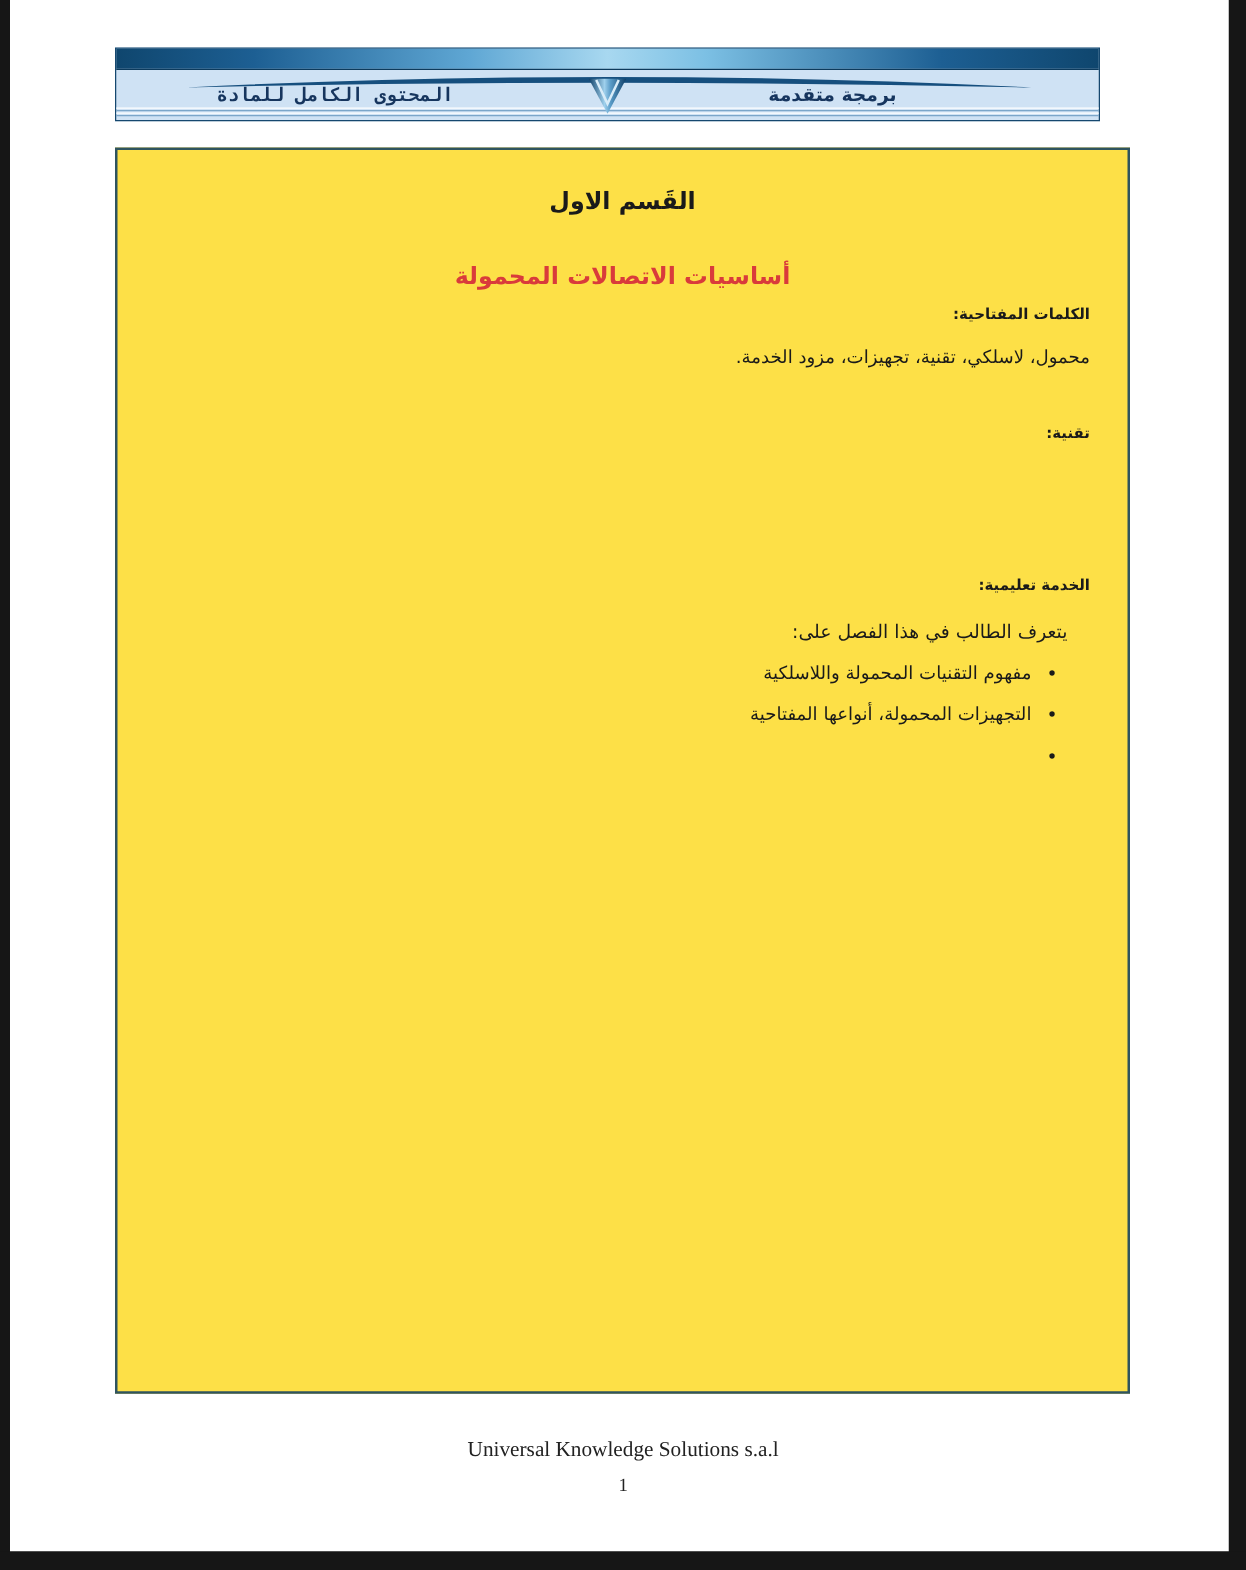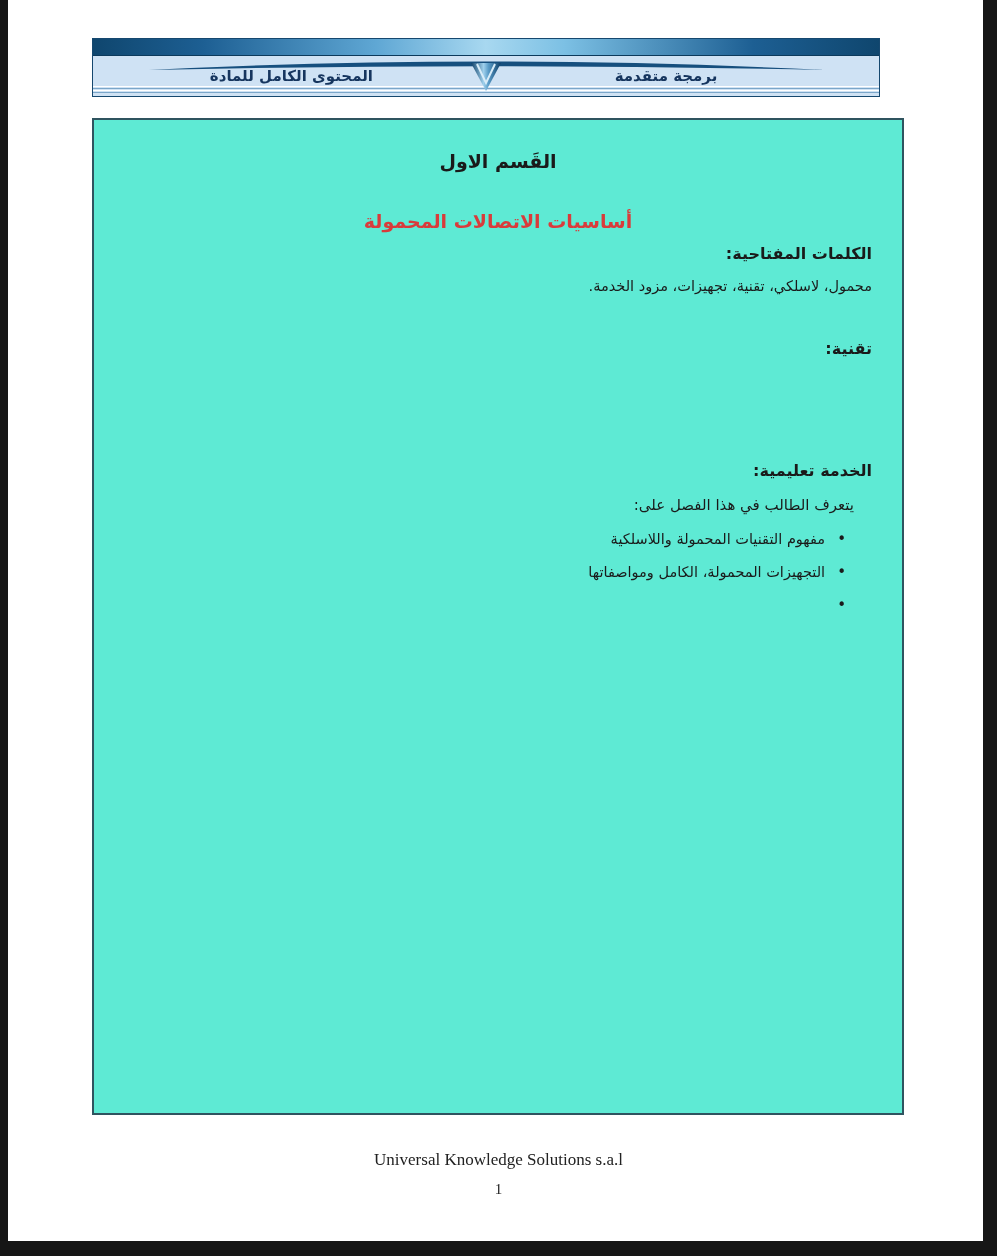--- a/index.html
+++ b/index.html
@@ -22,37 +22,37 @@
     position:absolute;left:0;top:0;right:0;height:16px;
     background:linear-gradient(90deg,#0f466e 0%,#1d5f93 14%,#5fa7d4 36%,#a8d8f0 50%,#7cc0e4 60%,#1d5f93 84%,#0f466e 100%);
     border-bottom:1px solid #0c3a5c;
   }
   .banner .swoosh{position:absolute;left:52px;top:17px;width:684px;height:10px;}
   .banner .htext{
     position:absolute;top:28px;font-size:15px;font-weight:bold;color:#16355e;
     direction:rtl;white-space:nowrap;
   }
   .banner .htext.right{left:468px;width:210px;text-align:center;}
-  .banner .htext.left{left:70px;width:210px;}
+  .banner .htext.left{left:70px;width:210px;text-align:center;font-family:Liberation Mono, monospace;}
   .banner .stripe{position:absolute;left:0;right:0;height:1px;}
   .banner .s1{bottom:9px;background:#ffffff;}
   .banner .s2{bottom:7px;background:#7ba6c9;}
   .banner .s3{bottom:5px;background:#ffffff;}
   .banner .s4{bottom:3px;background:#7ba6c9;}
   .banner .vlogo{position:absolute;left:50%;top:23px;transform:translateX(-50%);z-index:3;}
 
   
   .doc{
     position:absolute;left:92px;top:118px;width:812px;height:997px;
-    border:2px solid #2f545f;box-sizing:border-box;background:#5eead4;
+    border:2px solid #2f545f;box-sizing:border-box;background:#fde047;
   }
   .doc .abs{position:absolute;direction:rtl;color:#1a1a1a;}
   .doc-title{top:30px;left:0;width:100%;text-align:center;font-size:19px;font-weight:bold;}
   .doc-subtitle{top:90px;left:0;width:100%;text-align:center;font-size:19px;font-weight:bold;}
-  .h-bold{font-size:16px;font-weight:bold;white-space:nowrap;}
+  .h-bold{font-size:12px;font-weight:bold;white-space:nowrap;}
   .kw-heading{top:124px;right:30px;}
   .kw-text{top:158px;right:30px;font-size:14.5px;white-space:nowrap;}
   .sum-heading{top:219px;right:30px;}
   .sum-text{
     top:250px;right:30px;left:16px;font-size:14px;line-height:31px;
     text-align:justify;text-align-last:right;
   }
   .obj-heading{top:341px;right:30px;}
   .obj-intro{top:376px;right:48px;font-size:15px;white-space:nowrap;}
   .bullets{top:408px;right:56px;left:60px;}
@@ -122,21 +122,21 @@
     <div class="abs h-bold obj-heading">الخدمة تعليمية:</div>
     <div class="abs obj-intro">يتعرف الطالب في هذا الفصل على:</div>
 
     <div class="abs bullets">
       <div class="bullet-row">
         <span class="bullet-dot">•</span>
         <span>مفهوم التقنيات المحمولة واللاسلكية</span>
       </div>
       <div class="bullet-row">
         <span class="bullet-dot">•</span>
-        <span>التجهيزات المحمولة، الكامل ومواصفاتها</span>
+        <span>التجهيزات المحمولة، أنواعها المفتاحية</span>
       </div>
       <div class="bullet-row">
         <span class="bullet-dot">•</span>
       </div>
     </div>
   </div>
 
   <div class="footer-company">Universal Knowledge Solutions s.a.l</div>
   <div class="footer-page">1</div>
 

